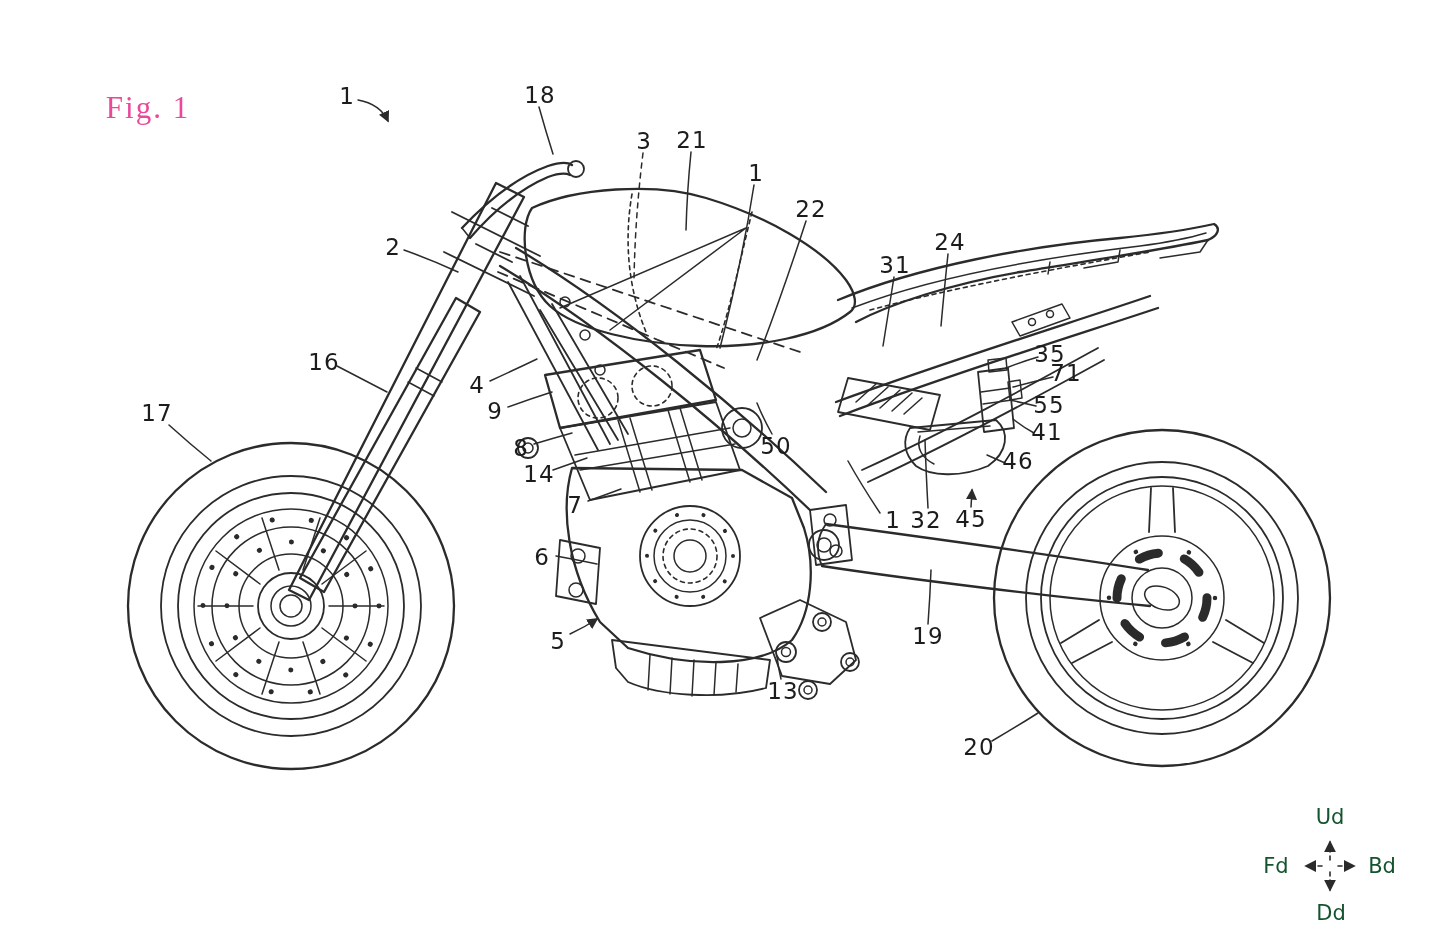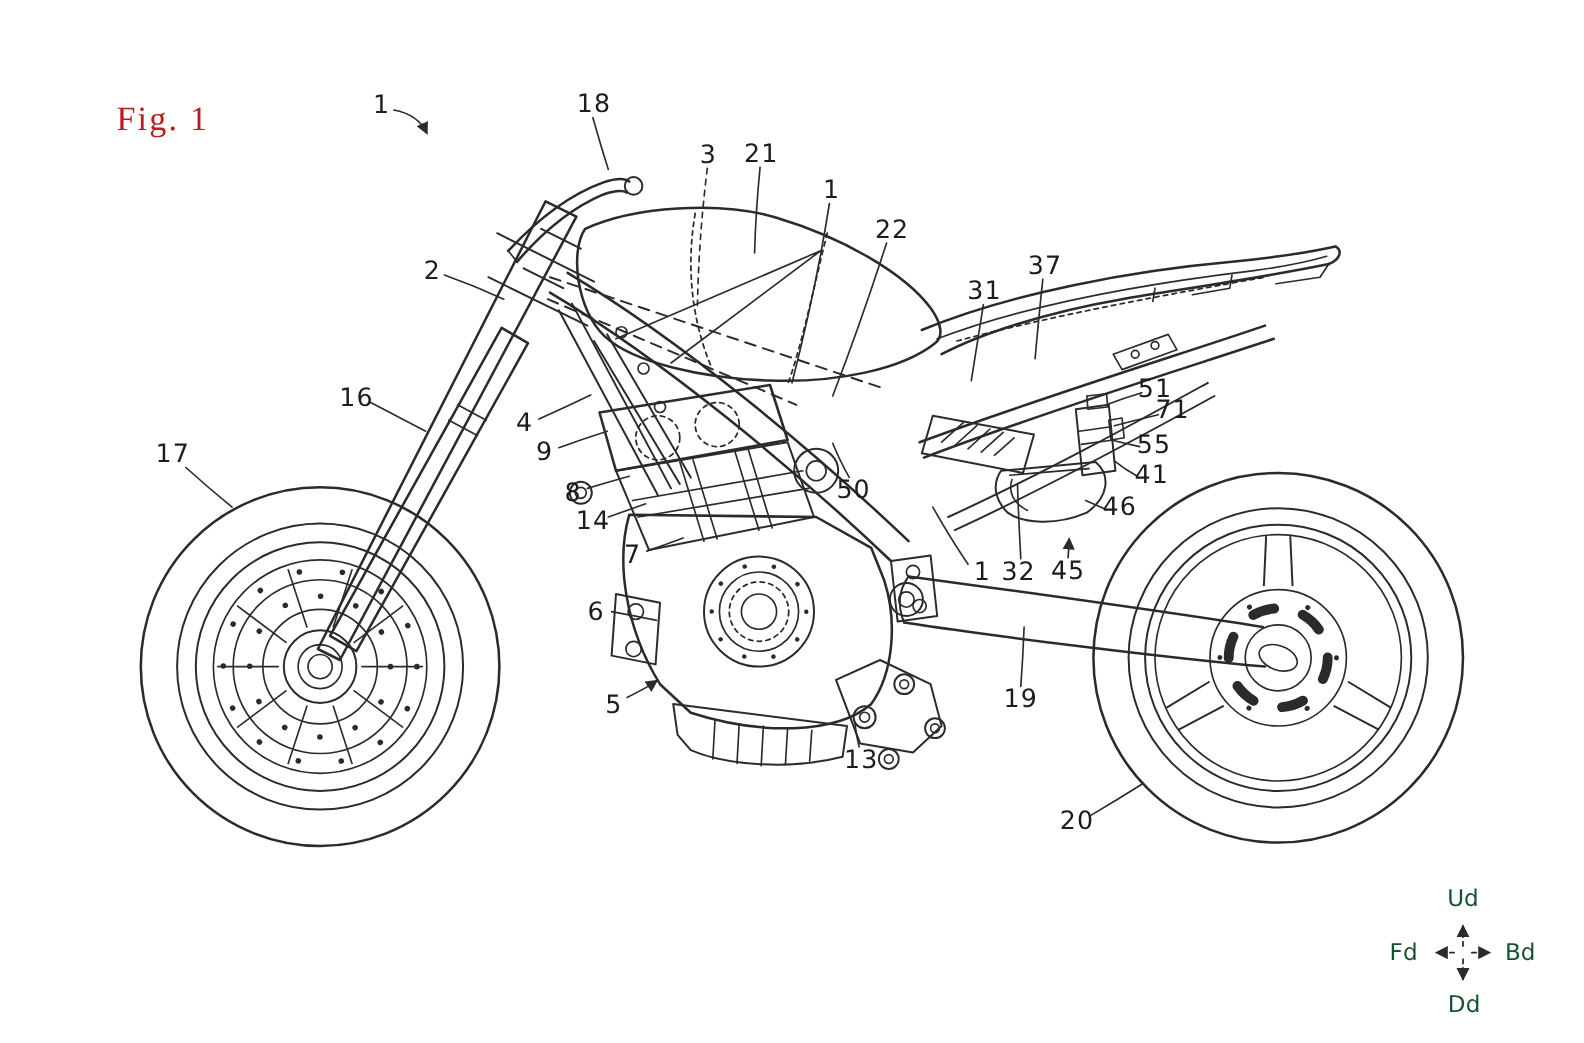--- a/index.html
+++ b/index.html
@@ -2,21 +2,21 @@
 <html><head>
 <meta charset="utf-8">
 <style>
   html,body{margin:0;padding:0;background:#ffffff;}
   .stage{position:relative;width:1440px;height:948px;background:#ffffff;overflow:hidden;
          font-family:"DejaVu Sans",sans-serif;}
   .stage svg{position:absolute;left:0;top:0;}
   .lbl{position:absolute;transform:translate(-50%,-50%);font-size:23px;color:#1c1c1c;
        letter-spacing:1px;white-space:nowrap;user-select:none;}
   .figtitle{position:absolute;transform:translate(-50%,-50%);font-family:"Liberation Serif",serif;
-       font-size:31px;color:#b91c1c;letter-spacing:2px;white-space:nowrap;}
+       font-size:31px;color:#ec4899;letter-spacing:2px;white-space:nowrap;}
   .cmp{position:absolute;transform:translate(-50%,-50%);font-size:21px;color:#14532d;
        white-space:nowrap;}
   
   .ln   {fill:none;stroke:#2b2b2b;stroke-width:2.3;stroke-linecap:round;stroke-linejoin:round;}
   .ln2  {fill:none;stroke:#2b2b2b;stroke-width:1.8;stroke-linecap:round;stroke-linejoin:round;}
   .thin {fill:none;stroke:#2b2b2b;stroke-width:1.5;stroke-linecap:round;stroke-linejoin:round;}
   .dash {fill:none;stroke:#2b2b2b;stroke-width:1.8;stroke-dasharray:10 7;stroke-linecap:round;}
   .dashf{fill:none;stroke:#2b2b2b;stroke-width:1.6;stroke-dasharray:4 4;stroke-linecap:round;}
   .dots {fill:none;stroke:#2b2b2b;stroke-linecap:round;}
   .leader{fill:none;stroke:#2b2b2b;stroke-width:1.5;stroke-linecap:round;}
@@ -209,37 +209,37 @@
 
 <span class="figtitle" style="left:148px;top:108px">Fig. 1</span>
 
 <span class="lbl" style="left:347px;top:96px">1</span>
 <span class="lbl" style="left:540px;top:95px">18</span>
 <span class="lbl" style="left:393px;top:247px">2</span>
 <span class="lbl" style="left:644px;top:141px">3</span>
 <span class="lbl" style="left:692px;top:140px">21</span>
 <span class="lbl" style="left:756px;top:173px">1</span>
 <span class="lbl" style="left:811px;top:209px">22</span>
-<span class="lbl" style="left:950px;top:242px">37</span>
+<span class="lbl" style="left:950px;top:242px">24</span>
 <span class="lbl" style="left:895px;top:265px">31</span>
 <span class="lbl" style="left:324px;top:362px">16</span>
 <span class="lbl" style="left:157px;top:413px">17</span>
 <span class="lbl" style="left:477px;top:385px">4</span>
 <span class="lbl" style="left:495px;top:411px">9</span>
 <span class="lbl" style="left:521px;top:448px">8</span>
 <span class="lbl" style="left:539px;top:474px">14</span>
 <span class="lbl" style="left:575px;top:505px">7</span>
 <span class="lbl" style="left:542px;top:557px">6</span>
 <span class="lbl" style="left:558px;top:641px">5</span>
 <span class="lbl" style="left:776px;top:446px">50</span>
 <span class="lbl" style="left:893px;top:520px">1</span>
 <span class="lbl" style="left:926px;top:520px">32</span>
 <span class="lbl" style="left:971px;top:519px">45</span>
 <span class="lbl" style="left:1018px;top:461px">46</span>
-<span class="lbl" style="left:1050px;top:354px">51</span>
+<span class="lbl" style="left:1050px;top:354px">35</span>
 <span class="lbl" style="left:1066px;top:373px">71</span>
 <span class="lbl" style="left:1049px;top:405px">55</span>
 <span class="lbl" style="left:1047px;top:432px">41</span>
 <span class="lbl" style="left:783px;top:691px">13</span>
 <span class="lbl" style="left:928px;top:636px">19</span>
 <span class="lbl" style="left:979px;top:747px">20</span>
 
 <span class="cmp" style="left:1330px;top:817px">Ud</span>
 <span class="cmp" style="left:1331px;top:913px">Dd</span>
 <span class="cmp" style="left:1276px;top:866px">Fd</span>

